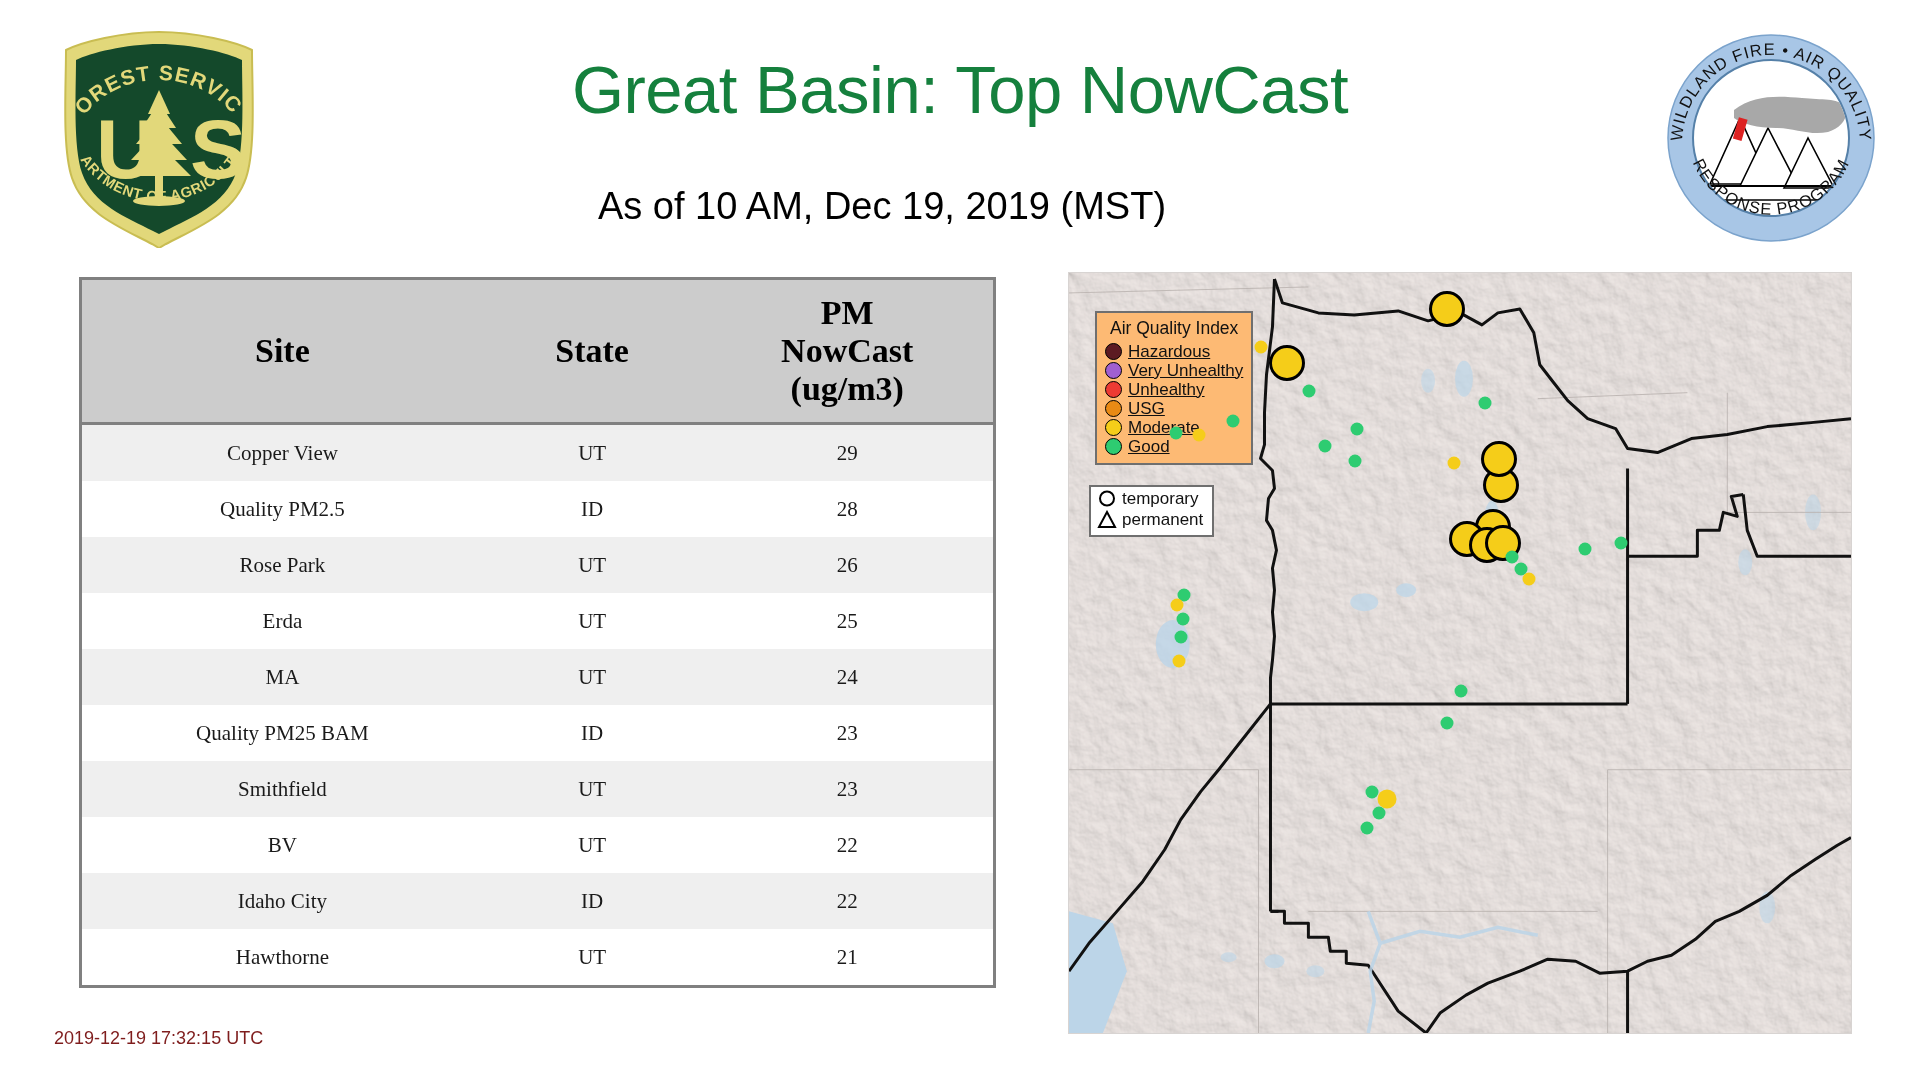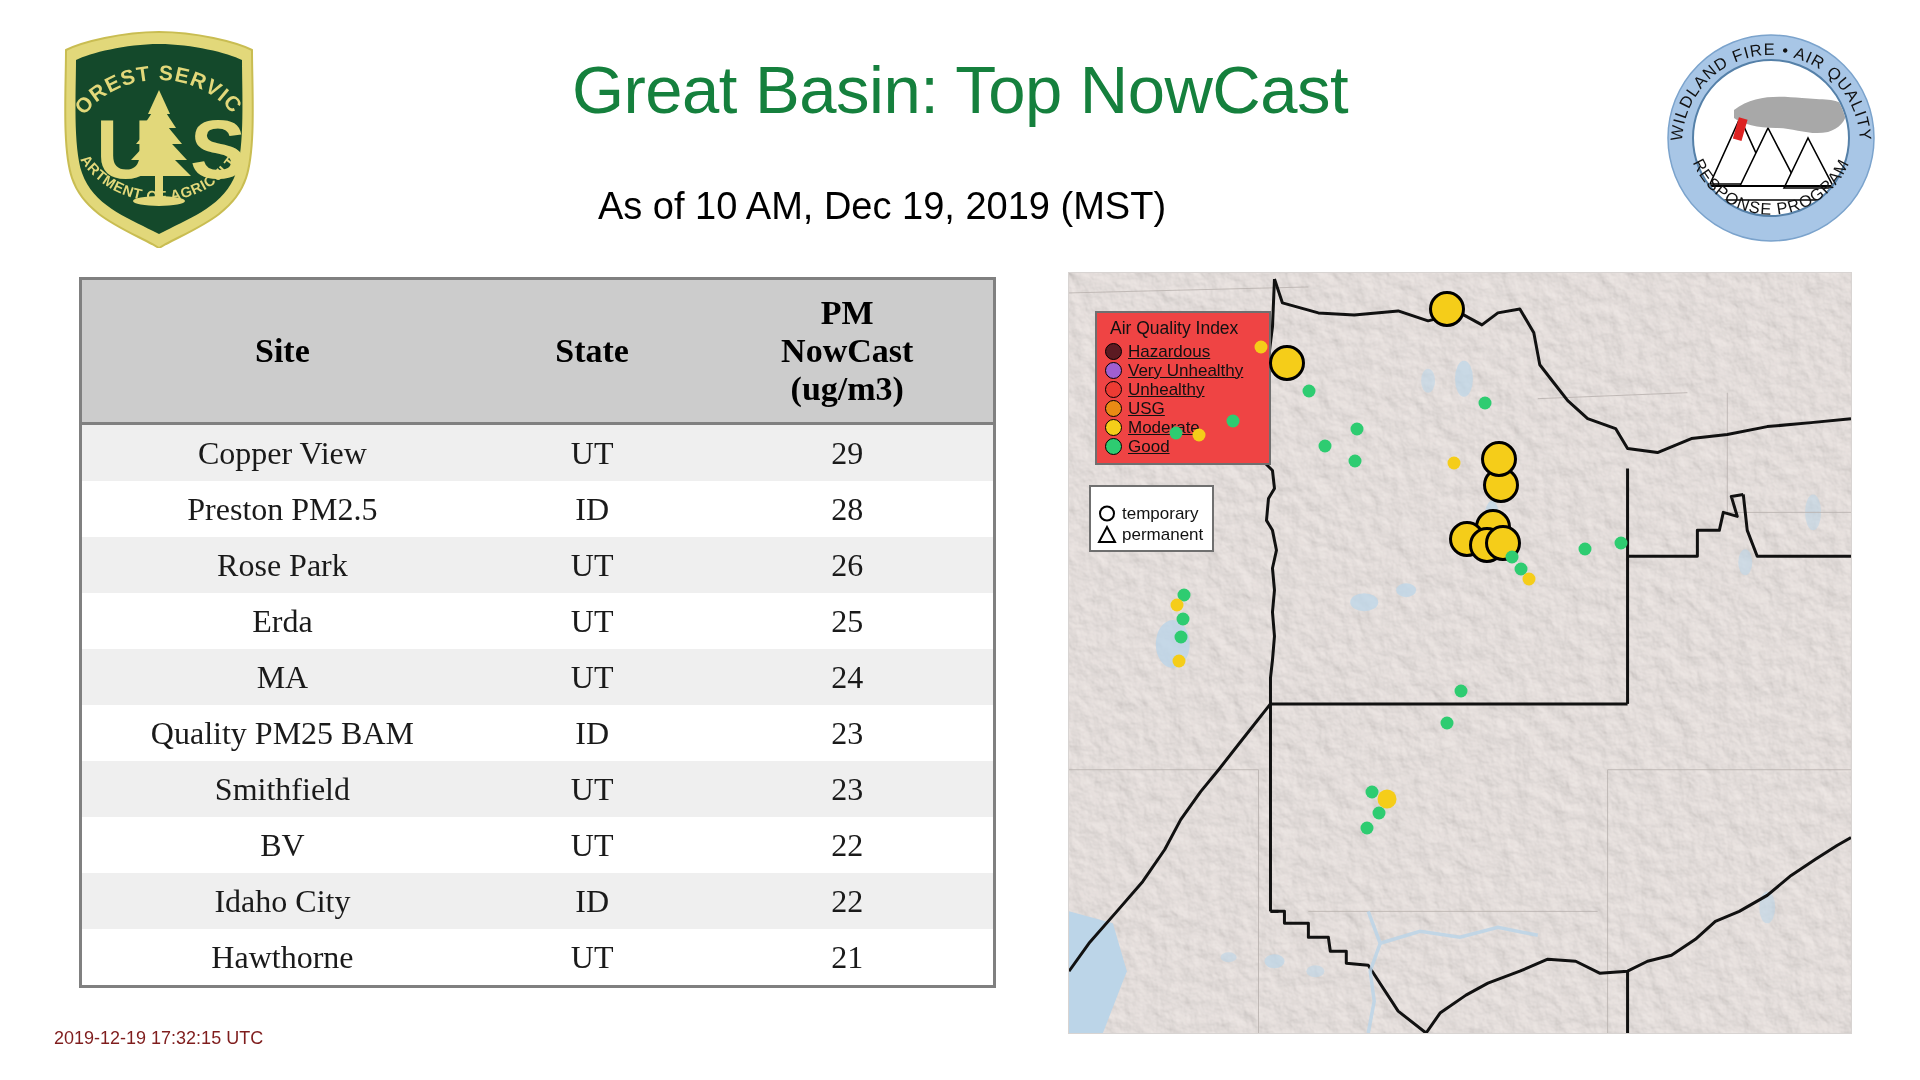--- a/index.html
+++ b/index.html
@@ -50,21 +50,21 @@
     font-size:34px;
     font-weight:bold;
     color:#000;
     padding:14px 4px;
     text-align:center;
     line-height:1.12;
     height:110px;
     vertical-align:middle;
   }
   table.aq tbody td{
-    font-size:32px;
+    font-size:21px;
     color:#1a1a1a;
     text-align:center;
     padding:9px 8px;
     height:38px;
     border:0;
   }
   table.aq tbody tr:nth-child(odd) td{background:#efefef;}
   table.aq tbody tr:nth-child(even) td{background:#ffffff;}
   .col-site{width:44%;}
   .col-state{width:24%;}
@@ -81,42 +81,42 @@
     position:absolute;left:1068px;top:272px;
     width:784px;height:762px;
     border:1px solid #d8d4d2;
     box-sizing:border-box;
     overflow:hidden;
     background:#efe9e7;
   }
   .map-canvas{position:absolute;inset:0;}
   .map-legend{
     position:absolute;left:26px;top:38px;
-    background:#ef4444;
+    background:#fdba74;
     border:2px solid #6f6f6f;
-    padding:6px 26px 7px 8px;
+    padding:6px 8px 7px 8px;
     font-size:17px;
     font-family:"Liberation Sans",sans-serif;
     color:#111;
     line-height:1.02;
   }
   .map-legend .lg-title{
     font-size:17.5px;text-align:center;margin:1px 0 4px 0;color:#111;
   }
   .lg-row{display:flex;align-items:center;height:19px;text-decoration:underline;}
   .lg-dot{
     width:15px;height:15px;border-radius:50%;
     border:1.6px solid #000;margin-right:6px;flex:0 0 auto;
   }
   .lg-label{white-space:nowrap;font-size:17px;}
 
   .shape-legend{
     position:absolute;left:20px;top:212px;
     background:#ffffff;border:2px solid #6f6f6f;
-    padding:16px 9px 5px 6px;
+    padding:1px 9px 5px 6px;
     font-size:17px;font-family:"Liberation Sans",sans-serif;color:#111;
   }
   .sl-row{display:flex;align-items:center;height:21px;}
   .sl-ico{width:20px;height:19px;margin-right:5px;flex:0 0 auto;}
 
   .marker{
     position:absolute;border-radius:50%;
     transform:translate(-50%,-50%);
   }
   .m-small{width:13px;height:13px;border:0;}
@@ -201,21 +201,21 @@
           </th>
         </tr>
       </thead>
       <tbody id="table-body">
           <tr>
             <td class="col-site">Copper View</td>
             <td class="col-state">UT</td>
             <td class="col-val">29</td>
           </tr>
           <tr>
-            <td class="col-site">Preston PM2.5</td>
+            <td class="col-site">Quality PM2.5</td>
             <td class="col-state">ID</td>
             <td class="col-val">28</td>
           </tr>
           <tr>
             <td class="col-site">Rose Park</td>
             <td class="col-state">UT</td>
             <td class="col-val">26</td>
           </tr>
           <tr>
             <td class="col-site">Erda</td>

